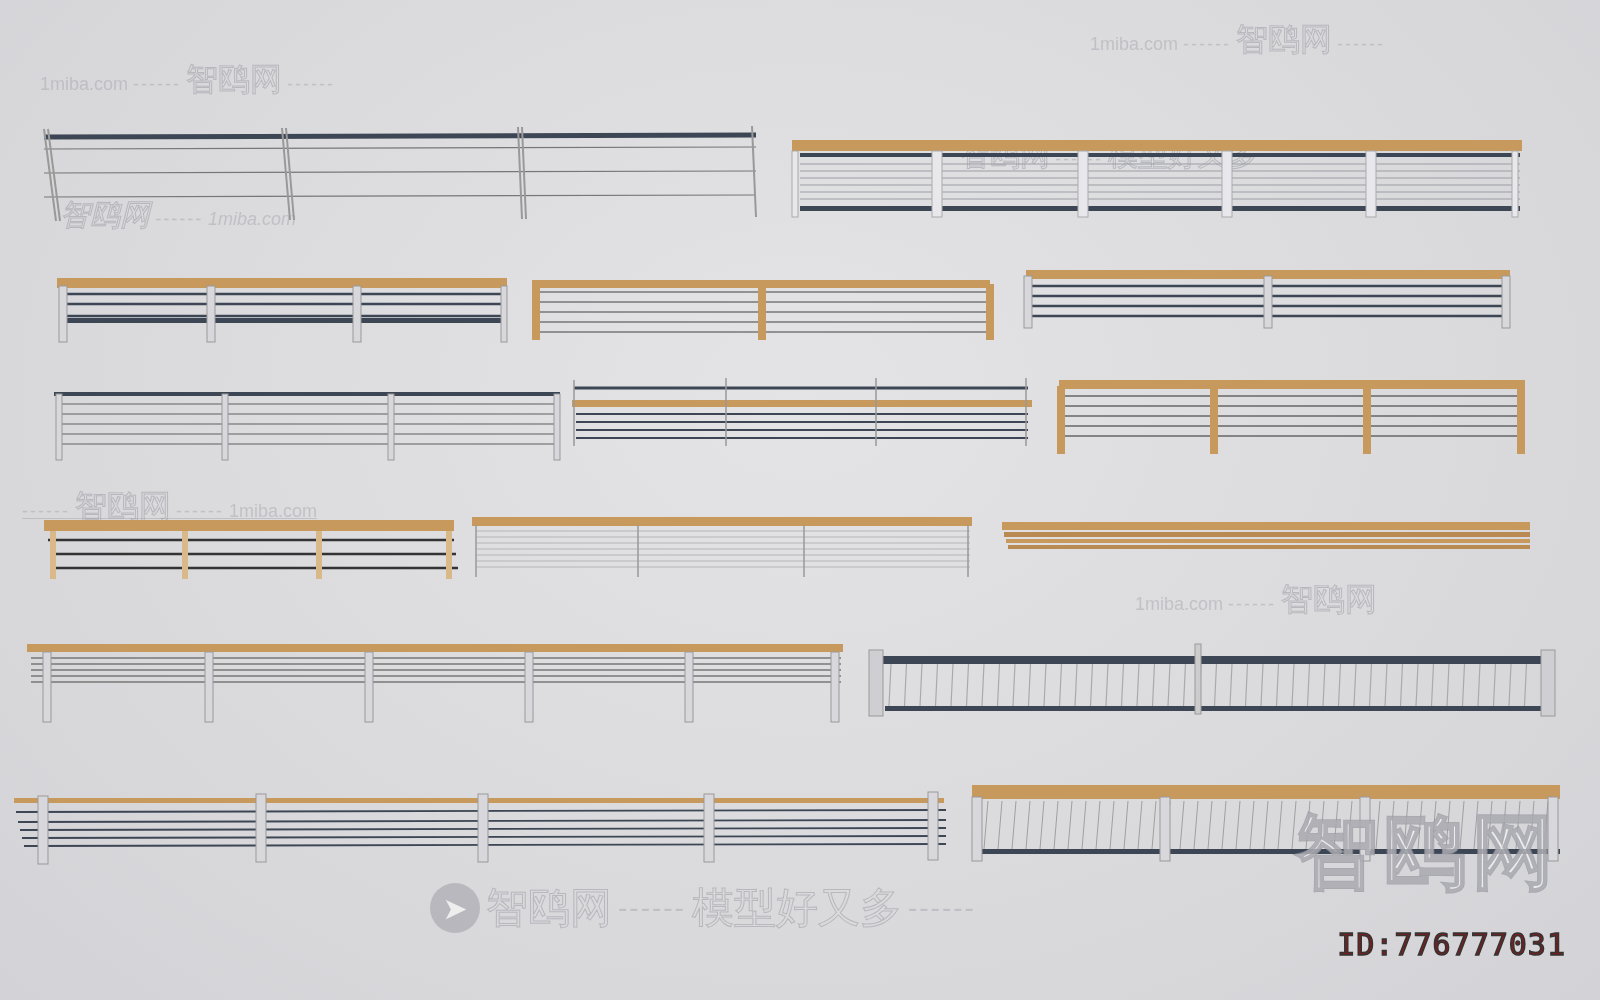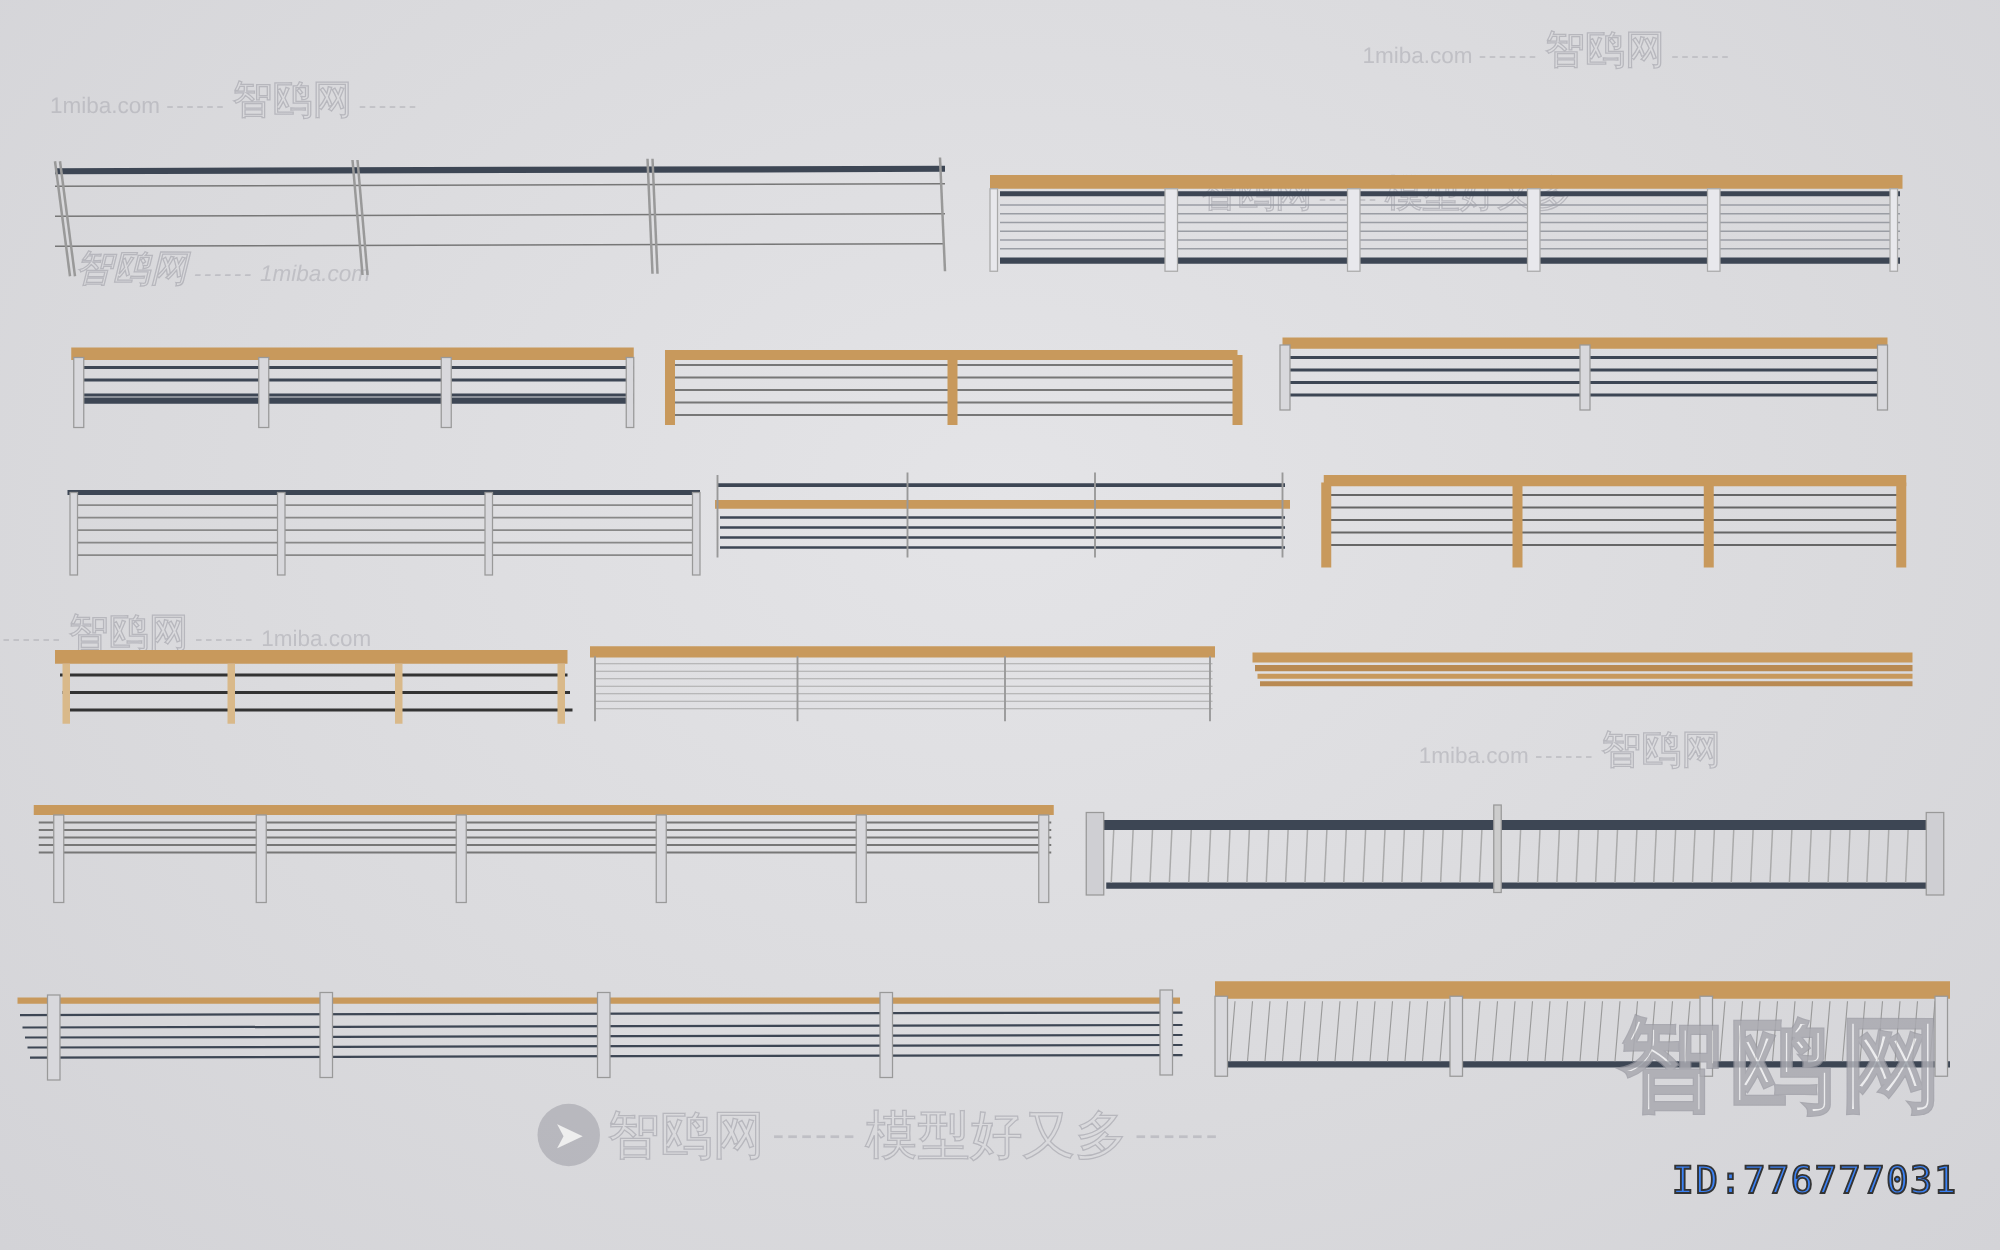--- a/index.html
+++ b/index.html
@@ -19,21 +19,21 @@
     font-family:"DejaVu Sans", sans-serif;
   }
   .wm-dash { color:rgba(170,170,176,0.55); letter-spacing:2px; }
   .wm-big {
     position:absolute; right:40px; bottom:92px; font-size:82px; font-weight:bold;
     color:rgba(255,255,255,0.55); -webkit-text-stroke:2px rgba(150,150,158,0.7);
     letter-spacing:6px; font-family:"DejaVu Sans", sans-serif;
   }
   .wm-id {
     position:absolute; right:34px; bottom:38px; font-size:30px;
-    color:#3b82f6; -webkit-text-stroke:1.5px #333; letter-spacing:1px;
+    color:#7f1d1d; -webkit-text-stroke:1.5px #333; letter-spacing:1px;
     font-family:"DejaVu Sans Mono", monospace;
   }
   .bottom-wm {
     position:absolute; left:430px; top:880px; font-size:42px; display:flex; align-items:center; gap:6px;
   }
   .logo-circle {
     width:50px; height:50px; border-radius:50%; background:rgba(170,170,176,0.7);
     display:inline-flex; align-items:center; justify-content:center; color:#eee; font-size:30px;
   }
 </style>
@@ -45,21 +45,21 @@
   <span class="wm-dash">------</span>
   <span class="wm-cn" style="font-size:32px;">智鸥网</span>
   <span class="wm-dash">------</span>
 </div>
 <div class="wm" style="left:1090px;top:18px;font-size:18px;">
   <span>1miba.com</span>
   <span class="wm-dash">------</span>
   <span class="wm-cn" style="font-size:32px;">智鸥网</span>
   <span class="wm-dash">------</span>
 </div>
-<div class="wm" style="left:2px;top:485px;font-size:18px;">
+<div class="wm" style="left:22px;top:485px;font-size:18px;text-decoration:underline;">
   <span class="wm-dash">------</span>
   <span class="wm-cn" style="font-size:32px;">智鸥网</span>
   <span class="wm-dash">------</span>
   <span>1miba.com</span>
 </div>
 <div class="wm" style="left:1135px;top:578px;font-size:18px;">
   <span>1miba.com</span>
   <span class="wm-dash">------</span>
   <span class="wm-cn" style="font-size:32px;">智鸥网</span>
 </div>

